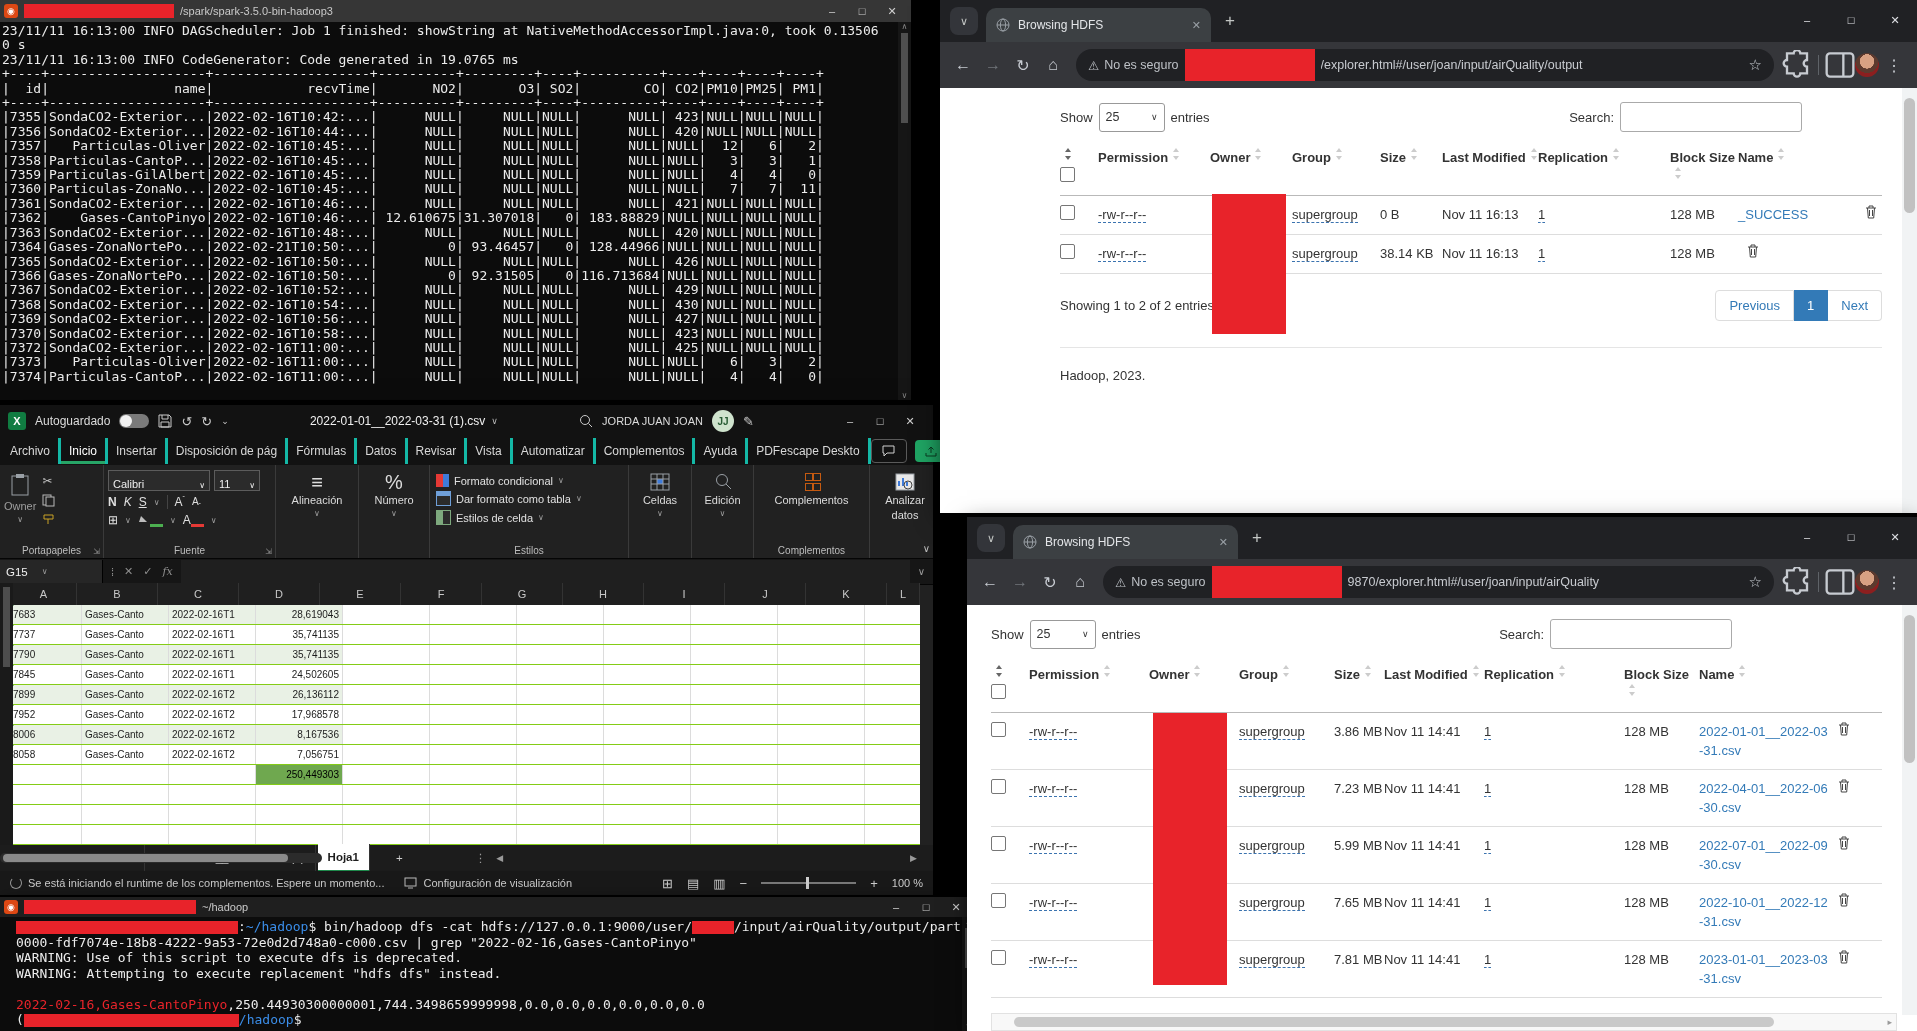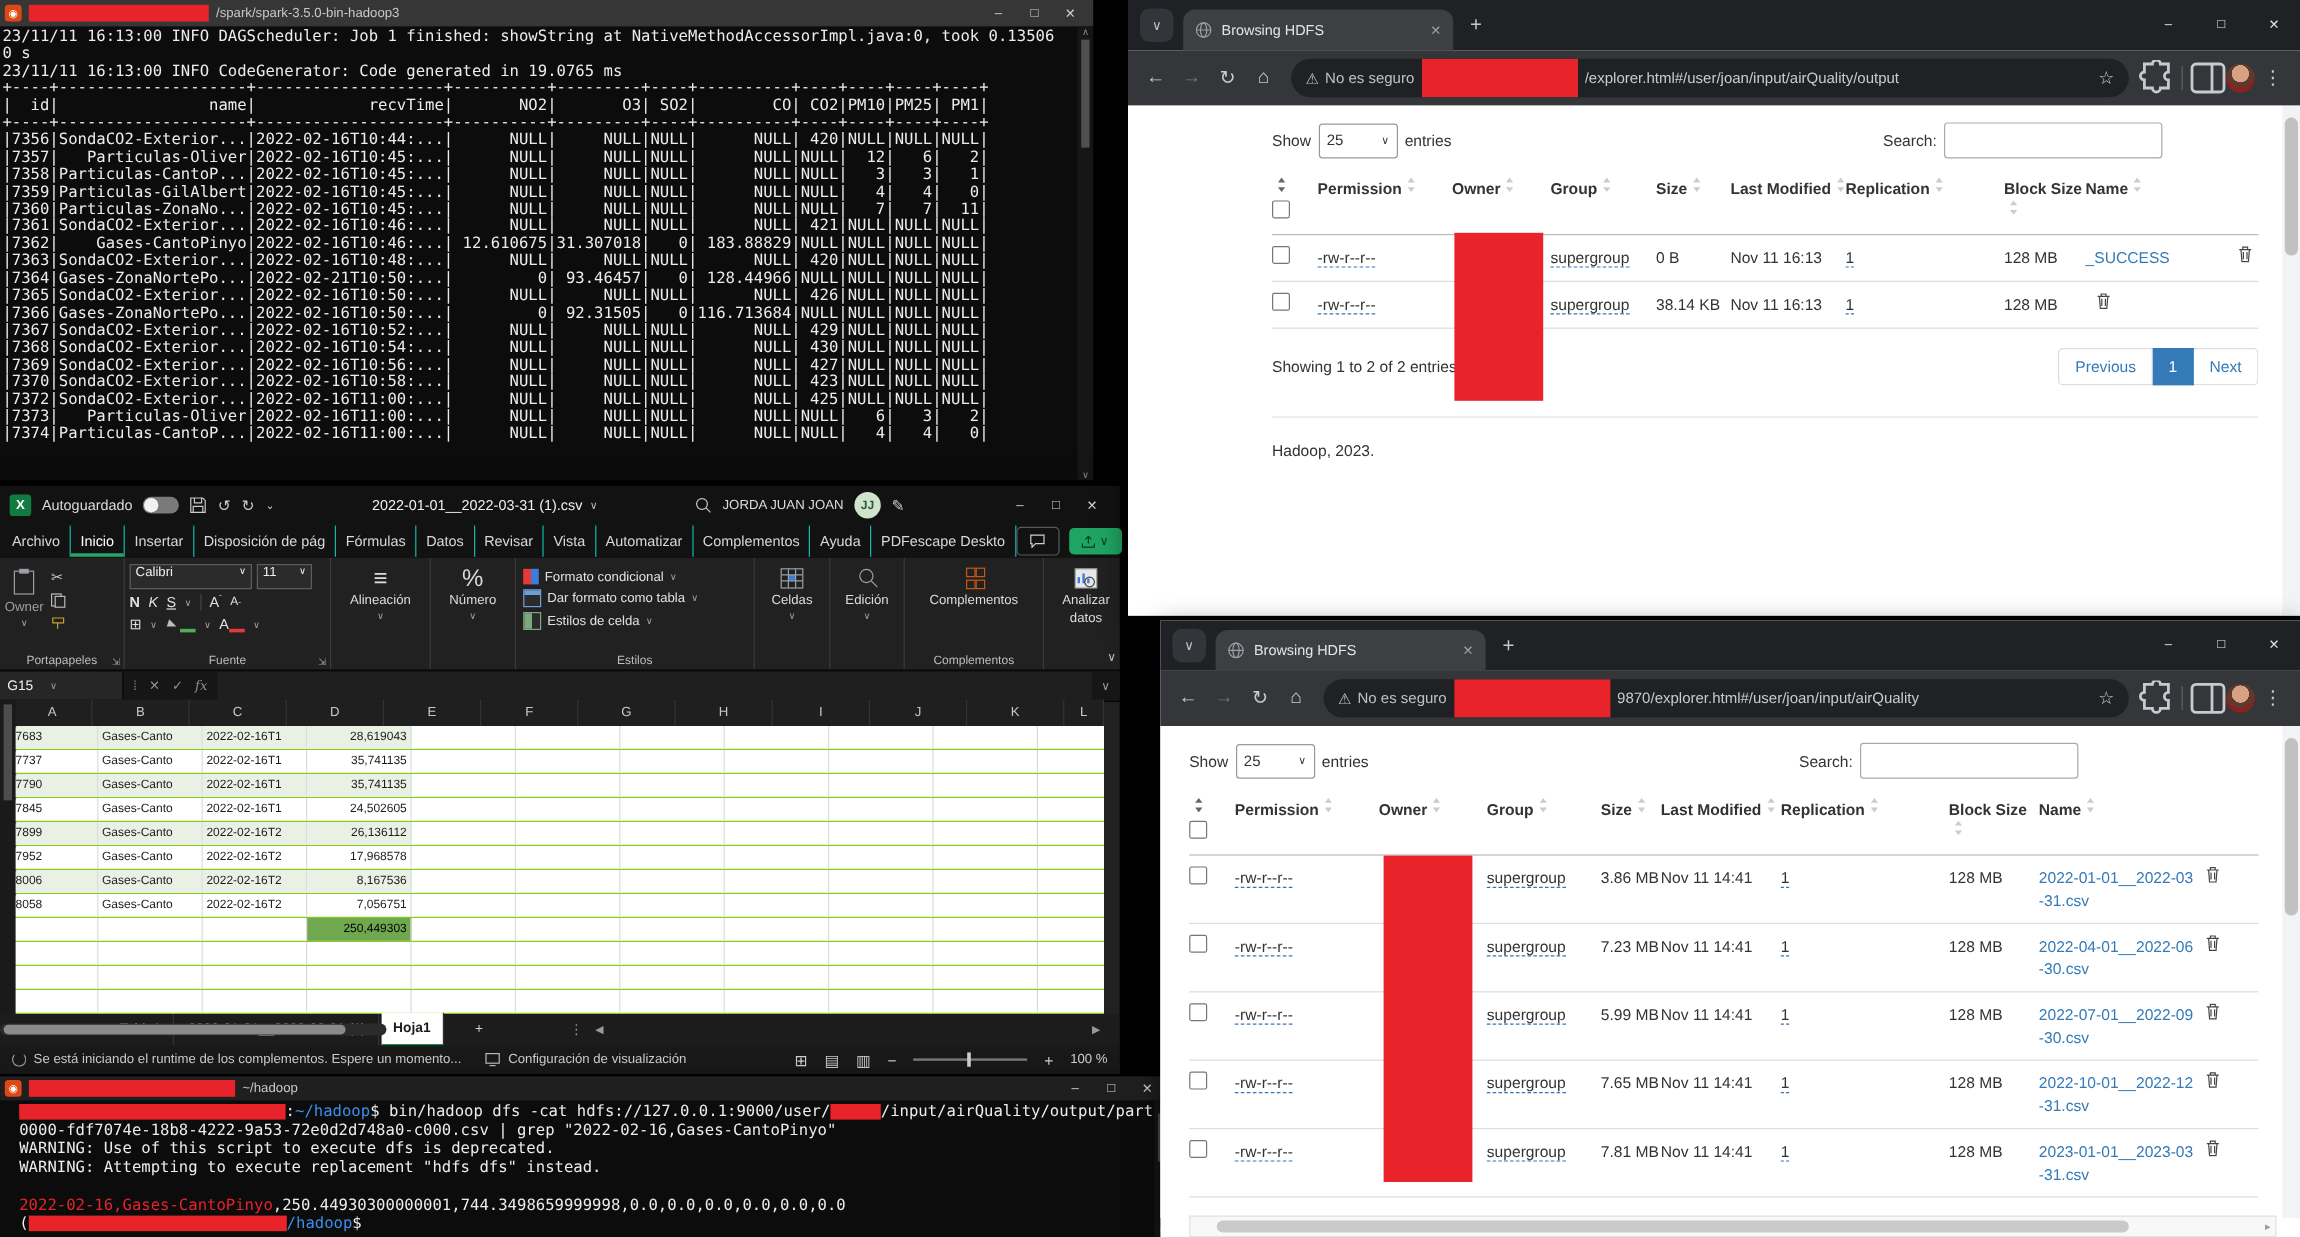--- a/index.html
+++ b/index.html
@@ -30,31 +30,31 @@
   #excel{left:0;top:405px;width:933px;height:490px;background:#212121;color:#e4e4e4;z-index:3;font-size:12px}
   #excel>div{position:absolute;left:0;right:0}
   .xtitle{top:0;height:32px;background:#121212;display:flex;align-items:center;gap:9px;padding:0 8px;font-size:12px;color:#dcdcdc}
   .xlogo{width:18px;height:18px;background:#107c41;border-radius:3px;color:#fff;display:flex;align-items:center;justify-content:center;font-weight:bold;font-size:11px;flex:none}
   .toggle{width:30px;height:14px;border-radius:8px;background:#7a7a7a;position:relative;flex:none}
   .toggle i{position:absolute;left:1px;top:1px;width:12px;height:12px;border-radius:50%;background:#f2f2f2}
   .xtic{color:#c9c9c9;font-size:13px}
   .xfile{margin:0 auto;display:flex;gap:6px;align-items:center;color:#f0f0f0}
   .avatar-jj{width:22px;height:22px;border-radius:50%;background:#cfe3cd;color:#275b33;font-size:10px;display:flex;align-items:center;justify-content:center;font-weight:bold}
   .xtabs{top:32px;height:28px;background:#121212;display:flex;align-items:center;padding:0 2px;font-size:12px}
-  .xtab{padding:0 8px;height:26px;line-height:26px;color:#d8d8d8;border-right:1px solid #14b8a6;white-space:nowrap}
+  .xtab{padding:0 8px;height:26px;line-height:26px;color:#d8d8d8;border-right:3px solid #14b8a6;white-space:nowrap}
   .xtab.active{color:#fff;box-shadow:inset 0 -3px 0 #27a567}
   .xtabspace{margin-left:auto;display:flex;align-items:center;gap:8px;padding-right:6px}
   .cmtbtn{width:34px;height:22px;border:1px solid #5a5a5a;border-radius:4px;display:flex;align-items:center;justify-content:center}
   .sharebtn{width:44px;height:22px;background:#1fa463;border-radius:4px;color:#083b22;display:flex;align-items:center;justify-content:center;gap:3px;font-size:10px}
   .xribbon{top:60px;height:93px;background:#212121;display:flex}
   .grp{position:relative;border-right:1px solid #3a3a3a;padding:5px 4px 16px;flex:none}
   .glabel{position:absolute;bottom:2px;left:0;right:0;text-align:center;font-size:10px;color:#bdbdbd;white-space:nowrap}
   .gl-dl{position:absolute;bottom:2px;right:3px;font-size:8px;color:#9a9a9a}
   .bigbtn{display:flex;flex-direction:column;align-items:center;justify-content:flex-start;gap:3px;color:#dcdcdc;font-size:11px;padding-top:3px}
-  .combo{border:1px solid #5c5c5c;background:#2b2b2b;height:19px;display:flex;align-items:flex-start;padding:0 4px;gap:4px;font-size:11px;color:#eee}
+  .combo{border:1px solid #5c5c5c;background:#2b2b2b;height:19px;display:flex;align-items:flex-end;padding:0 4px;gap:4px;font-size:11px;color:#eee}
   .minirow{display:flex;gap:7px;align-items:center;margin-top:4px;font-size:12px;color:#e0e0e0}
   .fx-b{font-weight:bold}.fx-i{font-style:italic}.fx-u{text-decoration:underline}
   .clrbar{display:inline-block;width:13px;height:3px;vertical-align:bottom}
   .stybtn{display:flex;align-items:center;gap:5px;font-size:11px;color:#e0e0e0;margin:4px 2px;white-space:nowrap}
   .sqicon{width:13px;height:13px;flex:none}
   .cd4{display:grid;grid-template-columns:6px 6px;grid-gap:2px}
   .cd4 i{width:6px;height:6px;border:1px solid #c55a11}
   .xformula{top:153px;height:25px;background:#161616;display:flex;align-items:center;border-top:1px solid #050505;border-bottom:1px solid #050505}
   .namebox{width:90px;height:23px;background:#262626;border-right:1px solid #000;display:flex;align-items:center;padding:0 6px;gap:14px;color:#f0f0f0;font-size:11.5px}
   .fbtns{display:flex;gap:10px;color:#8f8f8f;padding:0 8px;font-size:11px;align-items:center}
@@ -158,20 +158,21 @@
   </div>
   <div class="tout">
     <div class="tl">23/11/11 16:13:00 INFO DAGScheduler: Job 1 finished: showString at NativeMethodAccessorImpl.java:0, took 0.13506</div>
     <div class="tl">0 s</div>
     <div class="tl">23/11/11 16:13:00 INFO CodeGenerator: Code generated in 19.0765 ms</div>
     <div class="tl">+----+--------------------+--------------------+----------+---------+----+----------+----+----+----+----+</div>
     <div class="tl">|  id|                name|            recvTime|       NO2|       O3| SO2|        CO| CO2|PM10|PM25| PM1|</div>
     <div class="tl">+----+--------------------+--------------------+----------+---------+----+----------+----+----+----+----+</div>
     <div>
 
+    <div class="tl">|7355|SondaCO2-Exterior...|2022-02-16T10:42:...|      NULL|     NULL|NULL|      NULL| 423|NULL|NULL|NULL|</div>
         <div class="tl">|7356|SondaCO2-Exterior...|2022-02-16T10:44:...|      NULL|     NULL|NULL|      NULL| 420|NULL|NULL|NULL|</div>
         <div class="tl">|7357|   Particulas-Oliver|2022-02-16T10:45:...|      NULL|     NULL|NULL|      NULL|NULL|  12|   6|   2|</div>
         <div class="tl">|7358|Particulas-CantoP...|2022-02-16T10:45:...|      NULL|     NULL|NULL|      NULL|NULL|   3|   3|   1|</div>
         <div class="tl">|7359|Particulas-GilAlbert|2022-02-16T10:45:...|      NULL|     NULL|NULL|      NULL|NULL|   4|   4|   0|</div>
         <div class="tl">|7360|Particulas-ZonaNo...|2022-02-16T10:45:...|      NULL|     NULL|NULL|      NULL|NULL|   7|   7|  11|</div>
         <div class="tl">|7361|SondaCO2-Exterior...|2022-02-16T10:46:...|      NULL|     NULL|NULL|      NULL| 421|NULL|NULL|NULL|</div>
         <div class="tl">|7362|    Gases-CantoPinyo|2022-02-16T10:46:...| 12.610675|31.307018|   0| 183.88829|NULL|NULL|NULL|NULL|</div>
         <div class="tl">|7363|SondaCO2-Exterior...|2022-02-16T10:48:...|      NULL|     NULL|NULL|      NULL| 420|NULL|NULL|NULL|</div>
         <div class="tl">|7364|Gases-ZonaNortePo...|2022-02-21T10:50:...|         0| 93.46457|   0| 128.44966|NULL|NULL|NULL|NULL|</div>
         <div class="tl">|7365|SondaCO2-Exterior...|2022-02-16T10:50:...|      NULL|     NULL|NULL|      NULL| 426|NULL|NULL|NULL|</div>

